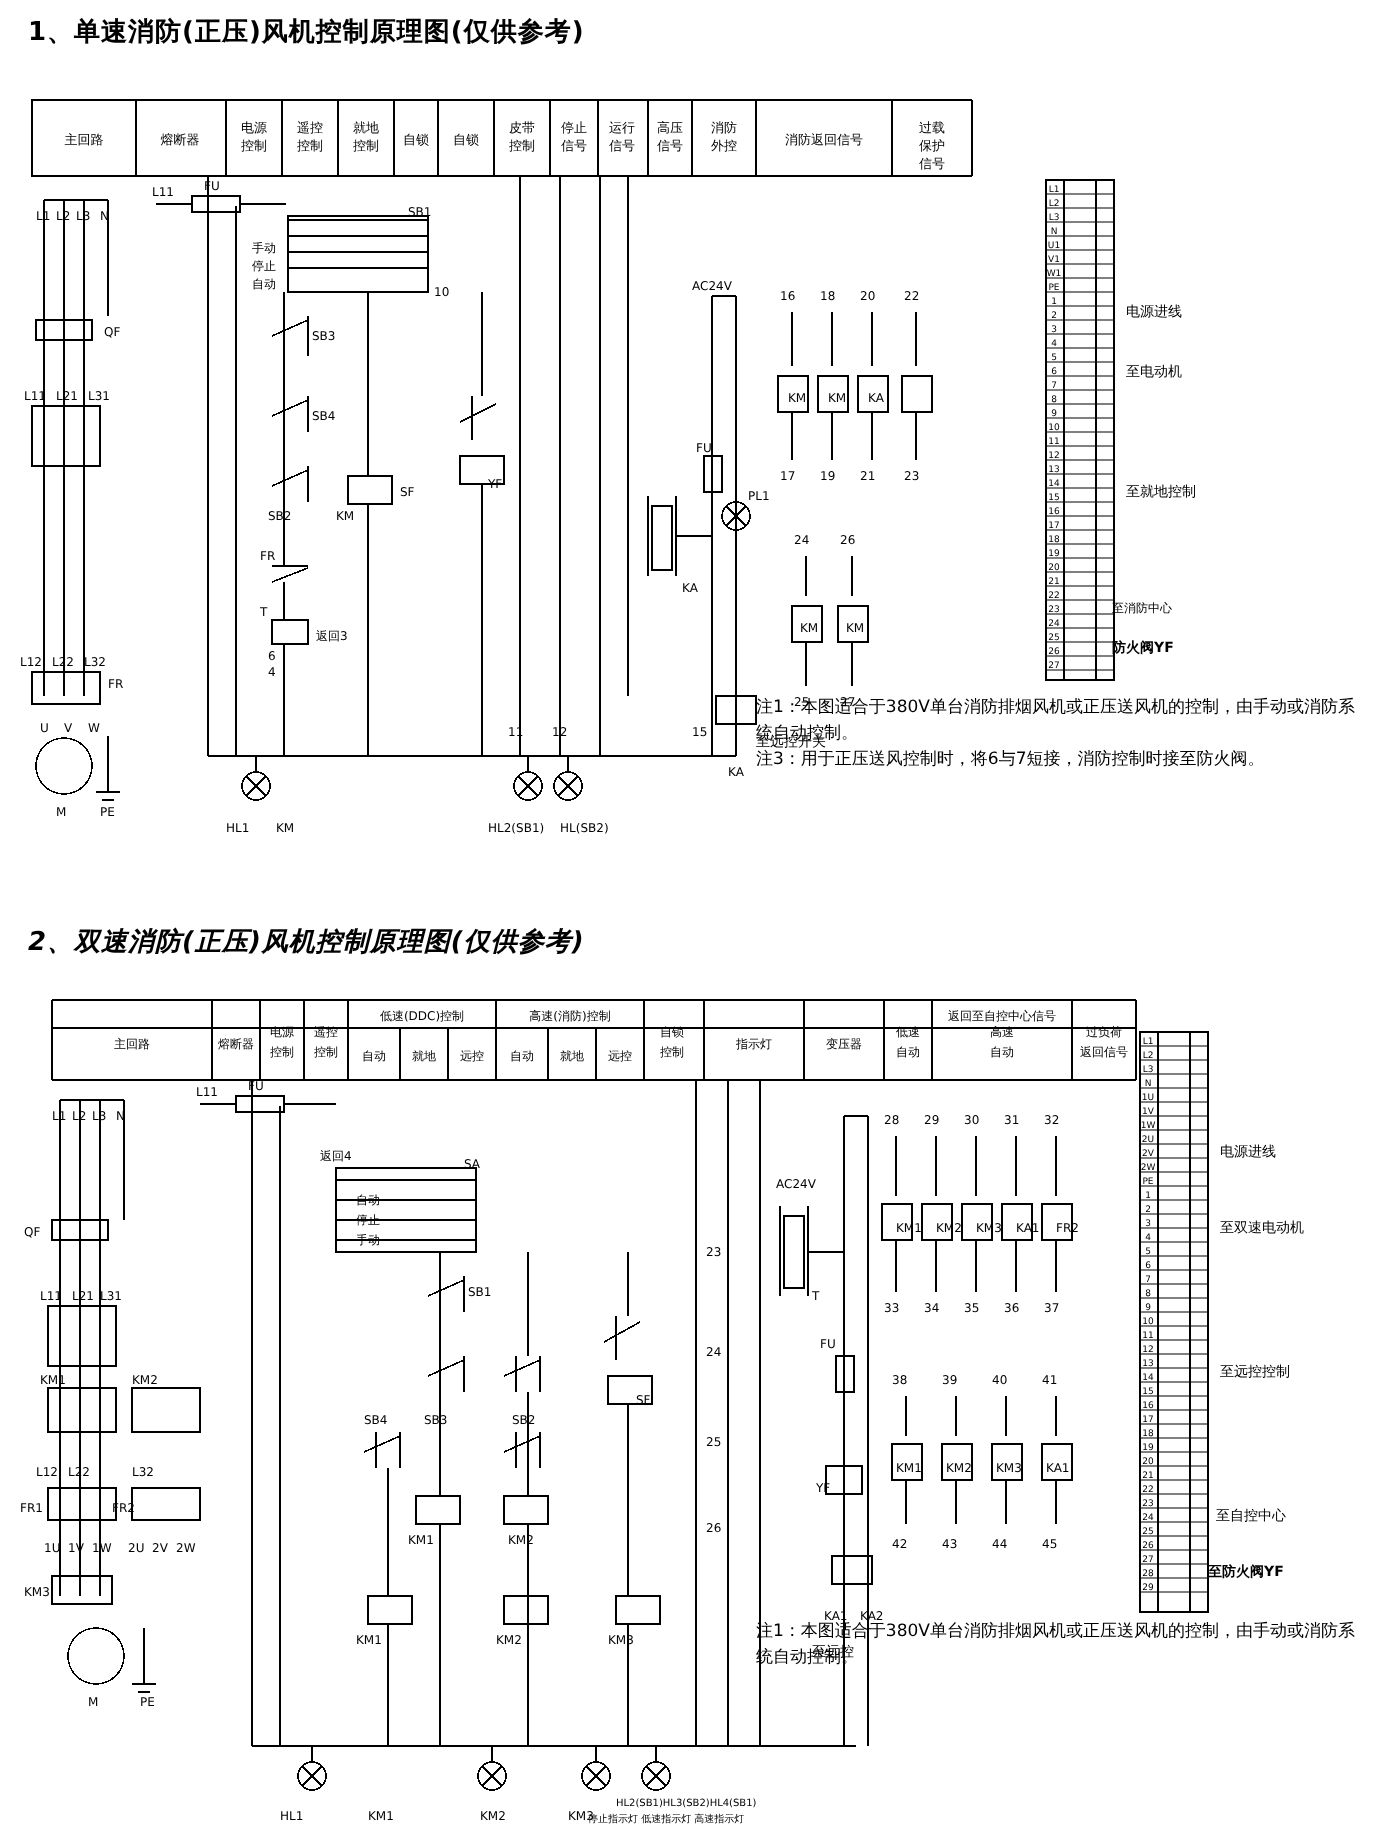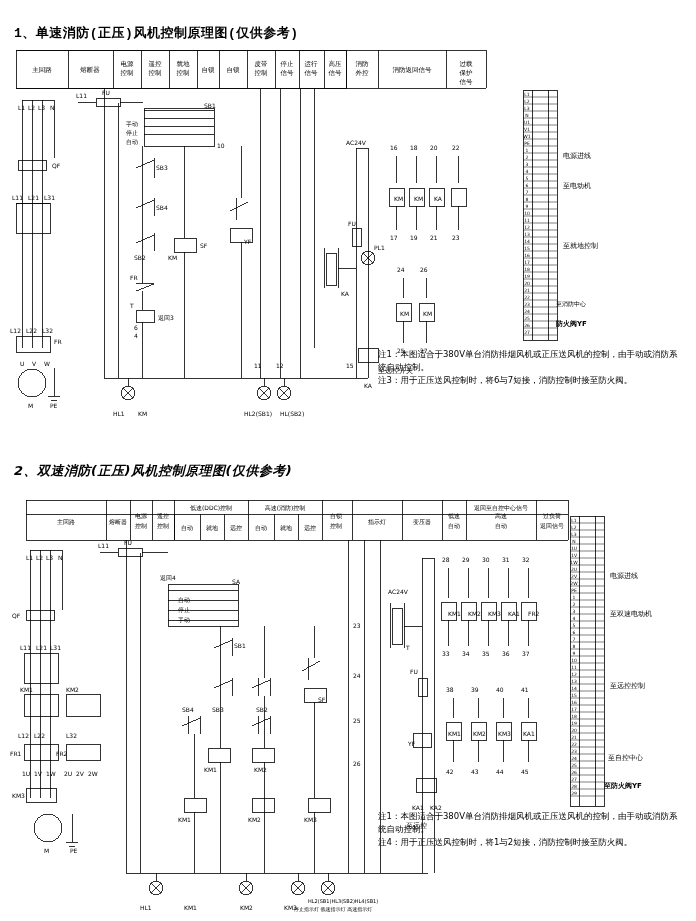--- a/index.html
+++ b/index.html
@@ -1,19 +1,19 @@
 <!DOCTYPE html>
 <html><head>
 <meta charset="utf-8">
 <style>
   html,body{margin:0;padding:0;background:#ffffff;}
   body{width:696px;height:921px;position:relative;font-family:"DejaVu Sans","Liberation Sans",sans-serif;color:#000;}
   .page{position:relative;width:696px;height:921px;overflow:hidden;}
   .title{position:absolute;font-size:13px;font-weight:bold;letter-spacing:0.5px;}
-  #title1{left:14px;top:24px;font-family:Liberation Mono, monospace;}
+  #title1{left:14px;top:7px;}
   #title2{left:14px;top:462px;font-style:italic;}
   .diagram{position:absolute;}
   svg{display:block;}
   .notes{position:absolute;font-size:8.5px;line-height:13px;}
   #notes1{left:378px;top:348px;width:300px;}
   #notes2{left:378px;top:810px;width:305px;}
   .note-line{white-space:normal;}
 </style>
 </head>
 <body>
@@ -729,16 +729,15 @@
         <text x="566" y="276">26</text>
         <text x="566" y="283">27</text>
         <text x="566" y="290">28</text>
         <text x="566" y="297">29</text>
       </g>
     </svg>
   </div>
 
   <div class="notes" id="notes2">
     <div class="note-line">注1：本图适合于380V单台消防排烟风机或正压送风机的控制，由手动或消防系统自动控制。</div>
-    <div class="note-line">注4：用于正压送风控制时，将1与2短接，消防控制时接至防火阀。</div>
   </div>
 
 </div>
 
 </body></html>

